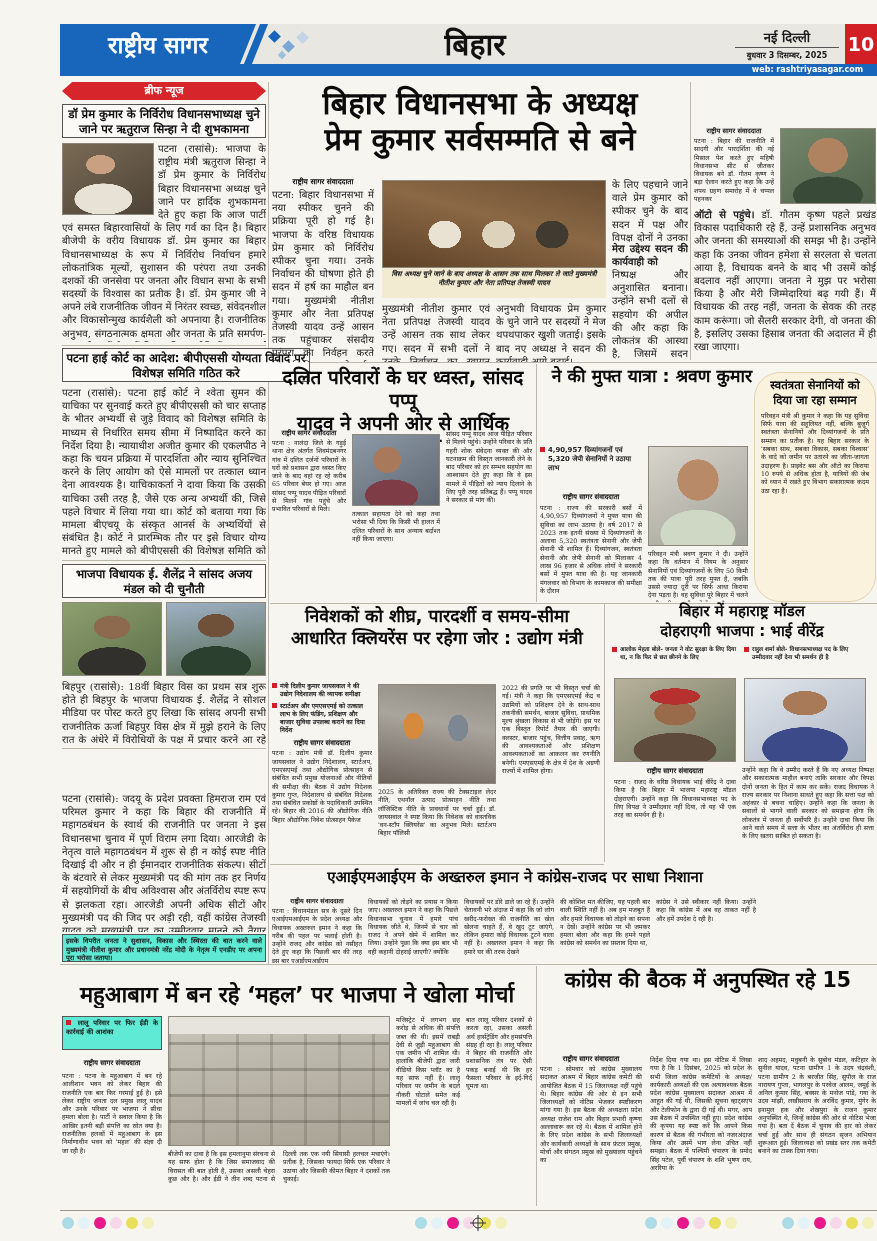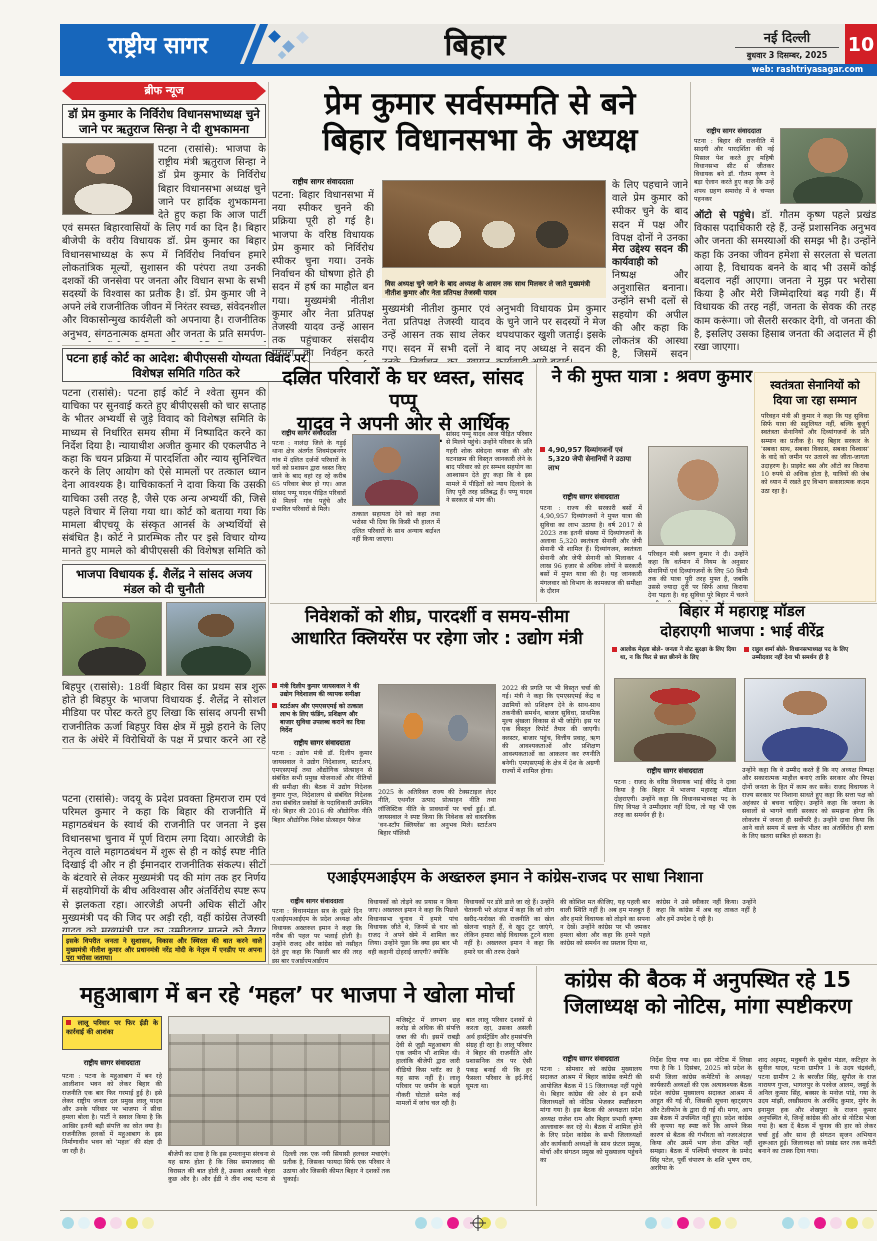--- a/index.html
+++ b/index.html
@@ -22,21 +22,21 @@
      font-family:"DejaVu Serif","Liberation Serif",serif;}
   .t6{font-size:6.3px;}
   .byline{font-size:7.3px;font-weight:700;text-align:center;margin-bottom:2px;font-family:"DejaVu Sans",sans-serif;color:#111;}
   .bullet{display:flex;gap:3px;font-size:6.9px;font-weight:800;line-height:1.3;text-align:left;color:#222;margin-bottom:4px;}
   .sq{flex:0 0 auto;width:5px;height:5px;background:#d21f26;margin-top:1px;}
   
   .brief-ribbon{background:#d6252b;color:#fff;font-size:11px;font-weight:800;text-align:center;line-height:18px;
                 clip-path:polygon(0 50%,5% 0,95% 0,100% 50%,95% 100%,5% 100%);}
   .brief-head{border:1px solid #555;background:#fbfaf6;font-size:11.6px;font-weight:800;text-align:center;
               line-height:1.3;padding:2px 3px;box-sizing:border-box;color:#0e0e0e;}
-  .note-box{border:1px solid #555;background:#fde047;font-size:6.6px;font-weight:700;line-height:1.3;
+  .note-box{border:1px solid #555;background:#5eead4;font-size:6.6px;font-weight:700;line-height:1.3;
             padding:2px 3px;box-sizing:border-box;text-align:justify;overflow:hidden;}
   .hl{font-weight:800;color:#0b0b0b;text-align:center;letter-spacing:0;}
   .hl-main{font-size:31px;line-height:1.16;}
   .hl-20{font-size:19px;line-height:1.2;}
   .hl-18{font-size:17.5px;line-height:1.25;}
   .hl-16{font-size:15px;line-height:1.3;}
   .hl-15{font-size:14px;line-height:1.25;}
   .hl-22{font-size:22px;line-height:1.2;}
   .hl-21{font-size:20.5px;line-height:1.25;}
   
@@ -70,22 +70,22 @@
           radial-gradient(ellipse 28% 24% at 50% 42%,#9a6b4a 0 60%,rgba(0,0,0,0) 61%),
           radial-gradient(ellipse 56% 34% at 50% 86%,#5d4a3a 0 60%,rgba(0,0,0,0) 61%),
           linear-gradient(150deg,#b8b29c,#70775e);}
   .p-blue{background:radial-gradient(ellipse 30% 24% at 50% 30%,#a87a58 0 60%,rgba(0,0,0,0) 61%),
           radial-gradient(ellipse 58% 42% at 50% 84%,#3c4a8a 0 60%,rgba(0,0,0,0) 61%),
           linear-gradient(150deg,#e4e8ee,#aab4c2);}
   .p-building{background:linear-gradient(#e6e4dd 0 14%,rgba(0,0,0,0) 14%),
           repeating-linear-gradient(180deg,rgba(60,55,45,.28) 0 3px,rgba(0,0,0,0) 3px 26px),
           repeating-linear-gradient(90deg,rgba(60,55,45,.18) 0 3px,rgba(0,0,0,0) 3px 34px),
           linear-gradient(170deg,#c9c5ba,#a8a294);}
-  .cap{background:#f3ead2;font-size:6.8px;font-weight:800;text-align:left;line-height:1.35;
-       padding:12px 3px;box-sizing:border-box;overflow:hidden;}
+  .cap{background:#f3ead2;font-size:6.8px;font-weight:800;text-align:center;line-height:1.35;
+       padding:2px 3px;box-sizing:border-box;overflow:hidden;font-style:italic;}
   .beige-box{background:#fbf2de;border:1px solid #e2d3ac;box-sizing:border-box;padding:5px 6px;overflow:hidden;}
   .beige-box .bh{font-size:11.5px;font-weight:800;text-align:center;line-height:1.3;margin-bottom:4px;color:#0e0e0e;}
   
   .vr{background:#bcb7ab;width:1px;}
   .hr{background:#bcb7ab;height:1px;}
   .dotrow{display:flex;gap:4px;align-items:center;}
   .dot{width:12px;height:12px;border-radius:50%;display:inline-block;}
 </style>
 </head>
 <body>
@@ -135,22 +135,22 @@
 
   <div class="abs brief-head" style="left:62px;top:564px;width:204px;height:34px;">भाजपा विधायक ई. शैलेंद्र ने सांसद अजय मंडल को दी चुनौती</div>
   <div class="abs ph p-shades" style="left:62px;top:602px;width:100px;height:74px;"></div>
   <div class="abs ph p-green2" style="left:166px;top:602px;width:100px;height:74px;"></div>
   <div class="abs t" style="left:62px;top:680px;width:204px;height:66px;">बिहपुर (रासांसे): 18वीं बिहार विस का प्रथम सत्र शुरू होते ही बिहपुर के भाजपा विधायक ई. शैलेंद्र ने सोशल मीडिया पर पोस्ट करते हुए लिखा कि सांसद अपनी सभी राजनीतिक ऊर्जा बिहपुर विस क्षेत्र में मुझे हराने के लिए रात के अंधेरे में विरोधियों के पक्ष में प्रचार करने आ रहे थे। इधर, विधायक के इस ताजा पोस्ट के बाबत सोमवार को सांसद अजय कुमार मंडल से संपर्क किया गया। जिस पर उन्होंने कहा कि अभी इस पर मैं कोई टिप्पणी नहीं करूंगा।</div>
 
   <div class="abs t" style="left:62px;top:792px;width:204px;height:140px;">पटना (रासांसे): जदयू के प्रदेश प्रवक्ता हिमराज राम एवं परिमल कुमार ने कहा कि बिहार की राजनीति में महागठबंधन के स्वार्थ की राजनीति पर जनता ने इस विधानसभा चुनाव में पूर्ण विराम लगा दिया। आरजेडी के नेतृत्व वाले महागठबंधन में शुरू से ही न कोई स्पष्ट नीति दिखाई दी और न ही ईमानदार राजनीतिक संकल्प। सीटों के बंटवारे से लेकर मुख्यमंत्री पद की मांग तक हर निर्णय में सहयोगियों के बीच अविश्वास और अंतर्विरोध स्पष्ट रूप से झलकता रहा। आरजेडी अपनी अधिक सीटों और मुख्यमंत्री पद की जिद पर अड़ी रही, वहीं कांग्रेस तेजस्वी यादव को मुख्यमंत्री पद का उम्मीदवार मानने को तैयार नहीं थी। वामदल और घटक दल भी अपने-अपने हित साधने में अधिक व्यस्त रहे। इन सबके कारण महागठबंधन जनसरोकार के मुद्दों से पूरी तरह दूर हो गया और जनता को कोई स्पष्ट विकल्प देने में विफल रहा। इसी अवसरवादी राजनीति का परिणाम रहा कि चुनाव में बिहार की जनता ने महागठबंधन को पूरी तरह नकार दिया।</div>
   <div class="abs note-box" style="left:62px;top:934px;width:204px;height:28px;">इसके विपरीत जनता ने सुशासन, विकास और स्थिरता की बात करने वाले मुख्यमंत्री नीतीश कुमार और प्रधानमंत्री नरेंद्र मोदी के नेतृत्व में एनडीए पर अपना पूरा भरोसा जताया।</div>
 
   <div class="abs hl hl-main" style="left:272px;top:86px;width:416px;">
+    <div>बिहार विधानसभा के अध्यक्ष</div>
     <div>प्रेम कुमार सर्वसम्मति से बने</div>
-    <div>बिहार विधानसभा के अध्यक्ष</div>
   </div>
   <div class="abs" style="left:272px;top:176px;width:102px;">
     <div class="byline">राष्ट्रीय सागर संवाददाता</div>
     <div class="t" style="height:174px;">पटना: बिहार विधानसभा में नया स्पीकर चुनने की प्रक्रिया पूरी हो गई है। भाजपा के वरिष्ठ विधायक प्रेम कुमार को निर्विरोध स्पीकर चुना गया। उनके निर्वाचन की घोषणा होते ही सदन में हर्ष का माहौल बन गया। मुख्यमंत्री नीतीश कुमार और नेता प्रतिपक्ष तेजस्वी यादव उन्हें आसन तक पहुंचाकर संसदीय परंपरा का निर्वहन करते दिखाई दिए। समारोहपूर्वक संपन्न हुई यह प्रक्रिया बिहार की लोकतांत्रिक परंपरा के अनुरूप रही।</div>
   </div>
   <div class="abs ph p-assembly" style="left:382px;top:180px;width:224px;height:88px;"></div>
   <div class="abs cap" style="left:382px;top:268px;width:224px;height:30px;">विस अध्यक्ष चुने जाने के बाद अध्यक्ष के आसन तक साथ मिलकर ले जाते मुख्यमंत्री नीतीश कुमार और नेता प्रतिपक्ष तेजस्वी यादव</div>
   <div class="abs t" style="left:382px;top:302px;width:108px;height:60px;">मुख्यमंत्री नीतीश कुमार एवं नेता प्रतिपक्ष तेजस्वी यादव उन्हें आसन तक साथ लेकर गए। सदन में सभी दलों ने उनके निर्वाचन का स्वागत किया।</div>
   <div class="abs t" style="left:496px;top:302px;width:110px;height:60px;">अनुभवी विधायक प्रेम कुमार के चुने जाने पर सदस्यों ने मेज थपथपाकर खुशी जताई। इसके बाद नए अध्यक्ष ने सदन की कार्यवाही आगे बढ़ाई।</div>
   <div class="abs" style="left:612px;top:178px;width:76px;">
@@ -185,21 +185,21 @@
     <div>ने की मुफ्त यात्रा : श्रवण कुमार</div>
   </div>
   <div class="abs bullet" style="left:540px;top:446px;width:102px;">
     <span class="sq"></span>
     <span>4,90,957 दिव्यांगजनों एवं 5,320 जेपी सेनानियों ने उठाया लाभ</span>
   </div>
   <div class="abs byline" style="left:540px;top:492px;width:102px;font-size:6.8px;">राष्ट्रीय सागर संवाददाता</div>
   <div class="abs t t6" style="left:540px;top:504px;width:102px;height:98px;">पटना : राज्य की सरकारी बसों में 4,90,957 दिव्यांगजनों ने मुफ्त यात्रा की सुविधा का लाभ उठाया है। वर्ष 2017 से 2023 तक इतनी संख्या में दिव्यांगजनों के अलावा 5,320 स्वतंत्रता सेनानी और जेपी सेनानी भी शामिल हैं। दिव्यांगजन, स्वतंत्रता सेनानी और जेपी सेनानी को मिलाकर 4 लाख 96 हजार से अधिक लोगों ने सरकारी बसों में मुफ्त यात्रा की है। यह जानकारी मंगलवार को विभाग के कामकाज की समीक्षा के दौरान</div>
   <div class="abs ph p-shravan" style="left:648px;top:446px;width:100px;height:100px;"></div>
   <div class="abs t t6" style="left:648px;top:550px;width:100px;height:52px;">परिवहन मंत्री श्रवण कुमार ने दी। उन्होंने कहा कि वर्तमान में नियम के अनुसार सेनानियों एवं दिव्यांगजनों के लिए 50 किमी तक की यात्रा पूरी तरह मुफ्त है, जबकि उससे ज्यादा दूरी पर सिर्फ आधा किराया देना पड़ता है। वह सुविधा पूरे बिहार में चलने वाली सभी सरकारी बसों में लागू है।</div>
-  <div class="abs beige-box" style="left:754px;top:372px;width:122px;height:230px;">
+  <div class="abs beige-box" style="left:754px;top:372px;width:122px;height:230px;border-radius:26px;">
     <div class="bh">
       <div>स्वतंत्रता सेनानियों को</div>
       <div>दिया जा रहा सम्मान</div>
     </div>
     <div class="t t6" style="height:170px;">परिवहन मंत्री श्री कुमार ने कहा कि यह सुविधा सिर्फ यात्रा की सहूलियत नहीं, बल्कि बुजुर्ग स्वतंत्रता सेनानियों और दिव्यांगजनों के प्रति सम्मान का प्रतीक है। यह बिहार सरकार के 'सबका साथ, सबका विकास, सबका विश्वास' के वादे को जमीन पर उतारने का जीता-जागता उदाहरण है। प्राइवेट बस और ऑटो का किराया 10 रुपये से अधिक होता है, यात्रियों की जेब को ध्यान में रखते हुए विभाग सकारात्मक कदम उठा रहा है।</div>
   </div>
 
   <div class="abs hl hl-18" style="left:272px;top:606px;width:330px;">
     <div>निवेशकों को शीघ्र, पारदर्शी व समय-सीमा</div>
     <div>आधारित क्लियरेंस पर रहेगा जोर : उद्योग मंत्री</div>
@@ -255,21 +255,20 @@
   </div>
   <div class="abs byline" style="left:62px;top:1058px;width:100px;font-size:6.8px;">राष्ट्रीय सागर संवाददाता</div>
   <div class="abs t t6" style="left:62px;top:1072px;width:100px;height:134px;">पटना : पटना के महुआबाग में बन रहे आलीशान भवन को लेकर बिहार की राजनीति एक बार फिर गरमाई हुई है। इसे लेकर राष्ट्रीय जनता दल प्रमुख लालू यादव और उनके परिवार पर भाजपा ने सीधा हमला बोला है। पार्टी ने सवाल किया है कि आखिर इतनी बड़ी संपत्ति का स्रोत क्या है। राजनीतिक हलकों में महुआबाग के इस निर्माणाधीन भवन को ‘महल’ की संज्ञा दी जा रही है।</div>
   <div class="abs ph p-building" style="left:168px;top:1016px;width:222px;height:130px;"></div>
   <div class="abs t t6" style="left:168px;top:1150px;width:222px;height:56px;column-count:2;column-gap:8px;">बीजेपी का दावा है कि इस हमलानुमा संरचना से यह साफ होता है कि जिस समाजवाद की विरासत की बात होती है, उसका असली चेहरा कुछ और है। और ईडी ने तीन शब्द पटना से दिल्ली तक एक नयी सियासी हलचल मचाएंगे। प्रतीक है, जिसका फायदा सिर्फ एक परिवार ने उठाया और जिसकी कीमत बिहार ने दशकों तक चुकाई।</div>
   <div class="abs t t6" style="left:396px;top:1016px;width:64px;height:190px;">मजिस्ट्रेट में लगभग छह करोड़ से अधिक की संपत्ति जब्त की थी। इसमें राबड़ी देवी से जुड़ी महुआबाग की एक जमीन भी शामिल थी। हालांकि बीजेपी द्वारा जारी वीडियो किस प्लॉट का है यह साफ नहीं है। लालू परिवार पर जमीन के बदले नौकरी घोटाले समेत कई मामलों में जांच चल रही है।</div>
   <div class="abs t t6" style="left:466px;top:1016px;width:66px;height:190px;">बात लालू परिवार दशकों से करता रहा, उसका असली अर्थ हार्सट्रेडिंग और हमसंपत्ति संग्रह ही रहा है। लालू परिवार ने बिहार की राजनीति और प्रशासनिक तंत्र पर ऐसी पकड़ बनाई थी कि हर फैसला परिवार के इर्द-गिर्द घूमता था।</div>
 
   <div class="abs hl hl-21" style="left:540px;top:968px;width:336px;">
     <div>कांग्रेस की बैठक में अनुपस्थित रहे 15</div>
-    <div>जिलाध्यक्ष को नोटिस, मांगा स्पष्टीकरण</div>
   </div>
   <div class="abs" style="left:540px;top:1054px;width:102px;">
     <div class="byline" style="font-size:6.8px;">राष्ट्रीय सागर संवाददाता</div>
     <div class="t t6" style="height:140px;">पटना : सोमवार को कांग्रेस मुख्यालय सदाकत आश्रम में बिहार कांग्रेस कमेटी की आयोजित बैठक में 15 जिलाध्यक्ष नहीं पहुंचे थे। बिहार कांग्रेस की ओर से इन सभी जिलाध्यक्षों को नोटिस भेजकर स्पष्टीकरण मांगा गया है। इस बैठक की अध्यक्षता प्रदेश अध्यक्ष राजेश राम और बिहार प्रभारी कृष्णा अल्लावारू कर रहे थे। बैठक में शामिल होने के लिए प्रदेश कांग्रेस के सभी जिलाध्यक्षों और कार्यकारी अध्यक्षों के साथ फ्रंटल प्रमुख, मोर्चा और संगठन प्रमुख को मुख्यालय पहुंचने का</div>
   </div>
   <div class="abs t t6" style="left:650px;top:1056px;width:102px;height:150px;">निर्देश दिया गया था। इस नोटिस में लिखा गया है कि 1 दिसंबर, 2025 को प्रदेश के सभी जिला कांग्रेस कमेटियों के अध्यक्ष/कार्यकारी अध्यक्षों की एक अत्यावश्यक बैठक प्रदेश कांग्रेस मुख्यालय सदाकत आश्रम में आहूत की गई थी, जिसकी सूचना व्हाट्सएप और टेलीफोन के द्वारा दी गई थी। मगर, आप उस बैठक में उपस्थित नहीं हुए। प्रदेश कांग्रेस की कृपया यह स्पष्ट करें कि आपने किस कारण से बैठक की गंभीरता को नजरअंदाज किया और उसमें भाग लेना उचित नहीं समझा। बैठक में पश्चिमी चंपारण के प्रमोद सिंह पटेल, पूर्वी चंपारण के शशि भूषण राय, अररिया के</div>
   <div class="abs t t6" style="left:758px;top:1056px;width:118px;height:150px;">शाद अहमद, मधुबनी के सुबोध मंडल, कटिहार के सुनील यादव, पटना ग्रामीण 1 के उदय चंद्रवंशी, पटना ग्रामीण 2 के बरजीत सिंह, सुपौल के राज नारायण गुप्ता, भागलपुर के परवेज आलम, जमुई के अनिल कुमार सिंह, बक्सर के मनोज पांडे, गया के उदय मांझी, लखीसराय के अरविंद कुमार, मुंगेर के इनामुल हक और शेखपुरा के राजन कुमार अनुपस्थित थे, जिन्हें कांग्रेस की ओर से नोटिस भेजा गया है। बता दें बैठक में चुनाव की हार को लेकर चर्चा हुई और साथ ही संगठन सृजन अभियान शुरूआत हुई। जिलाध्यक्ष को प्रखंड स्तर तक कमेटी बनाने का टास्क दिया गया।</div>
 
   <div class="abs hr" style="left:60px;top:1210px;width:817px;background:#9a968c;"></div>
   <div class="abs dotrow" style="left:62px;top:1217px;">

